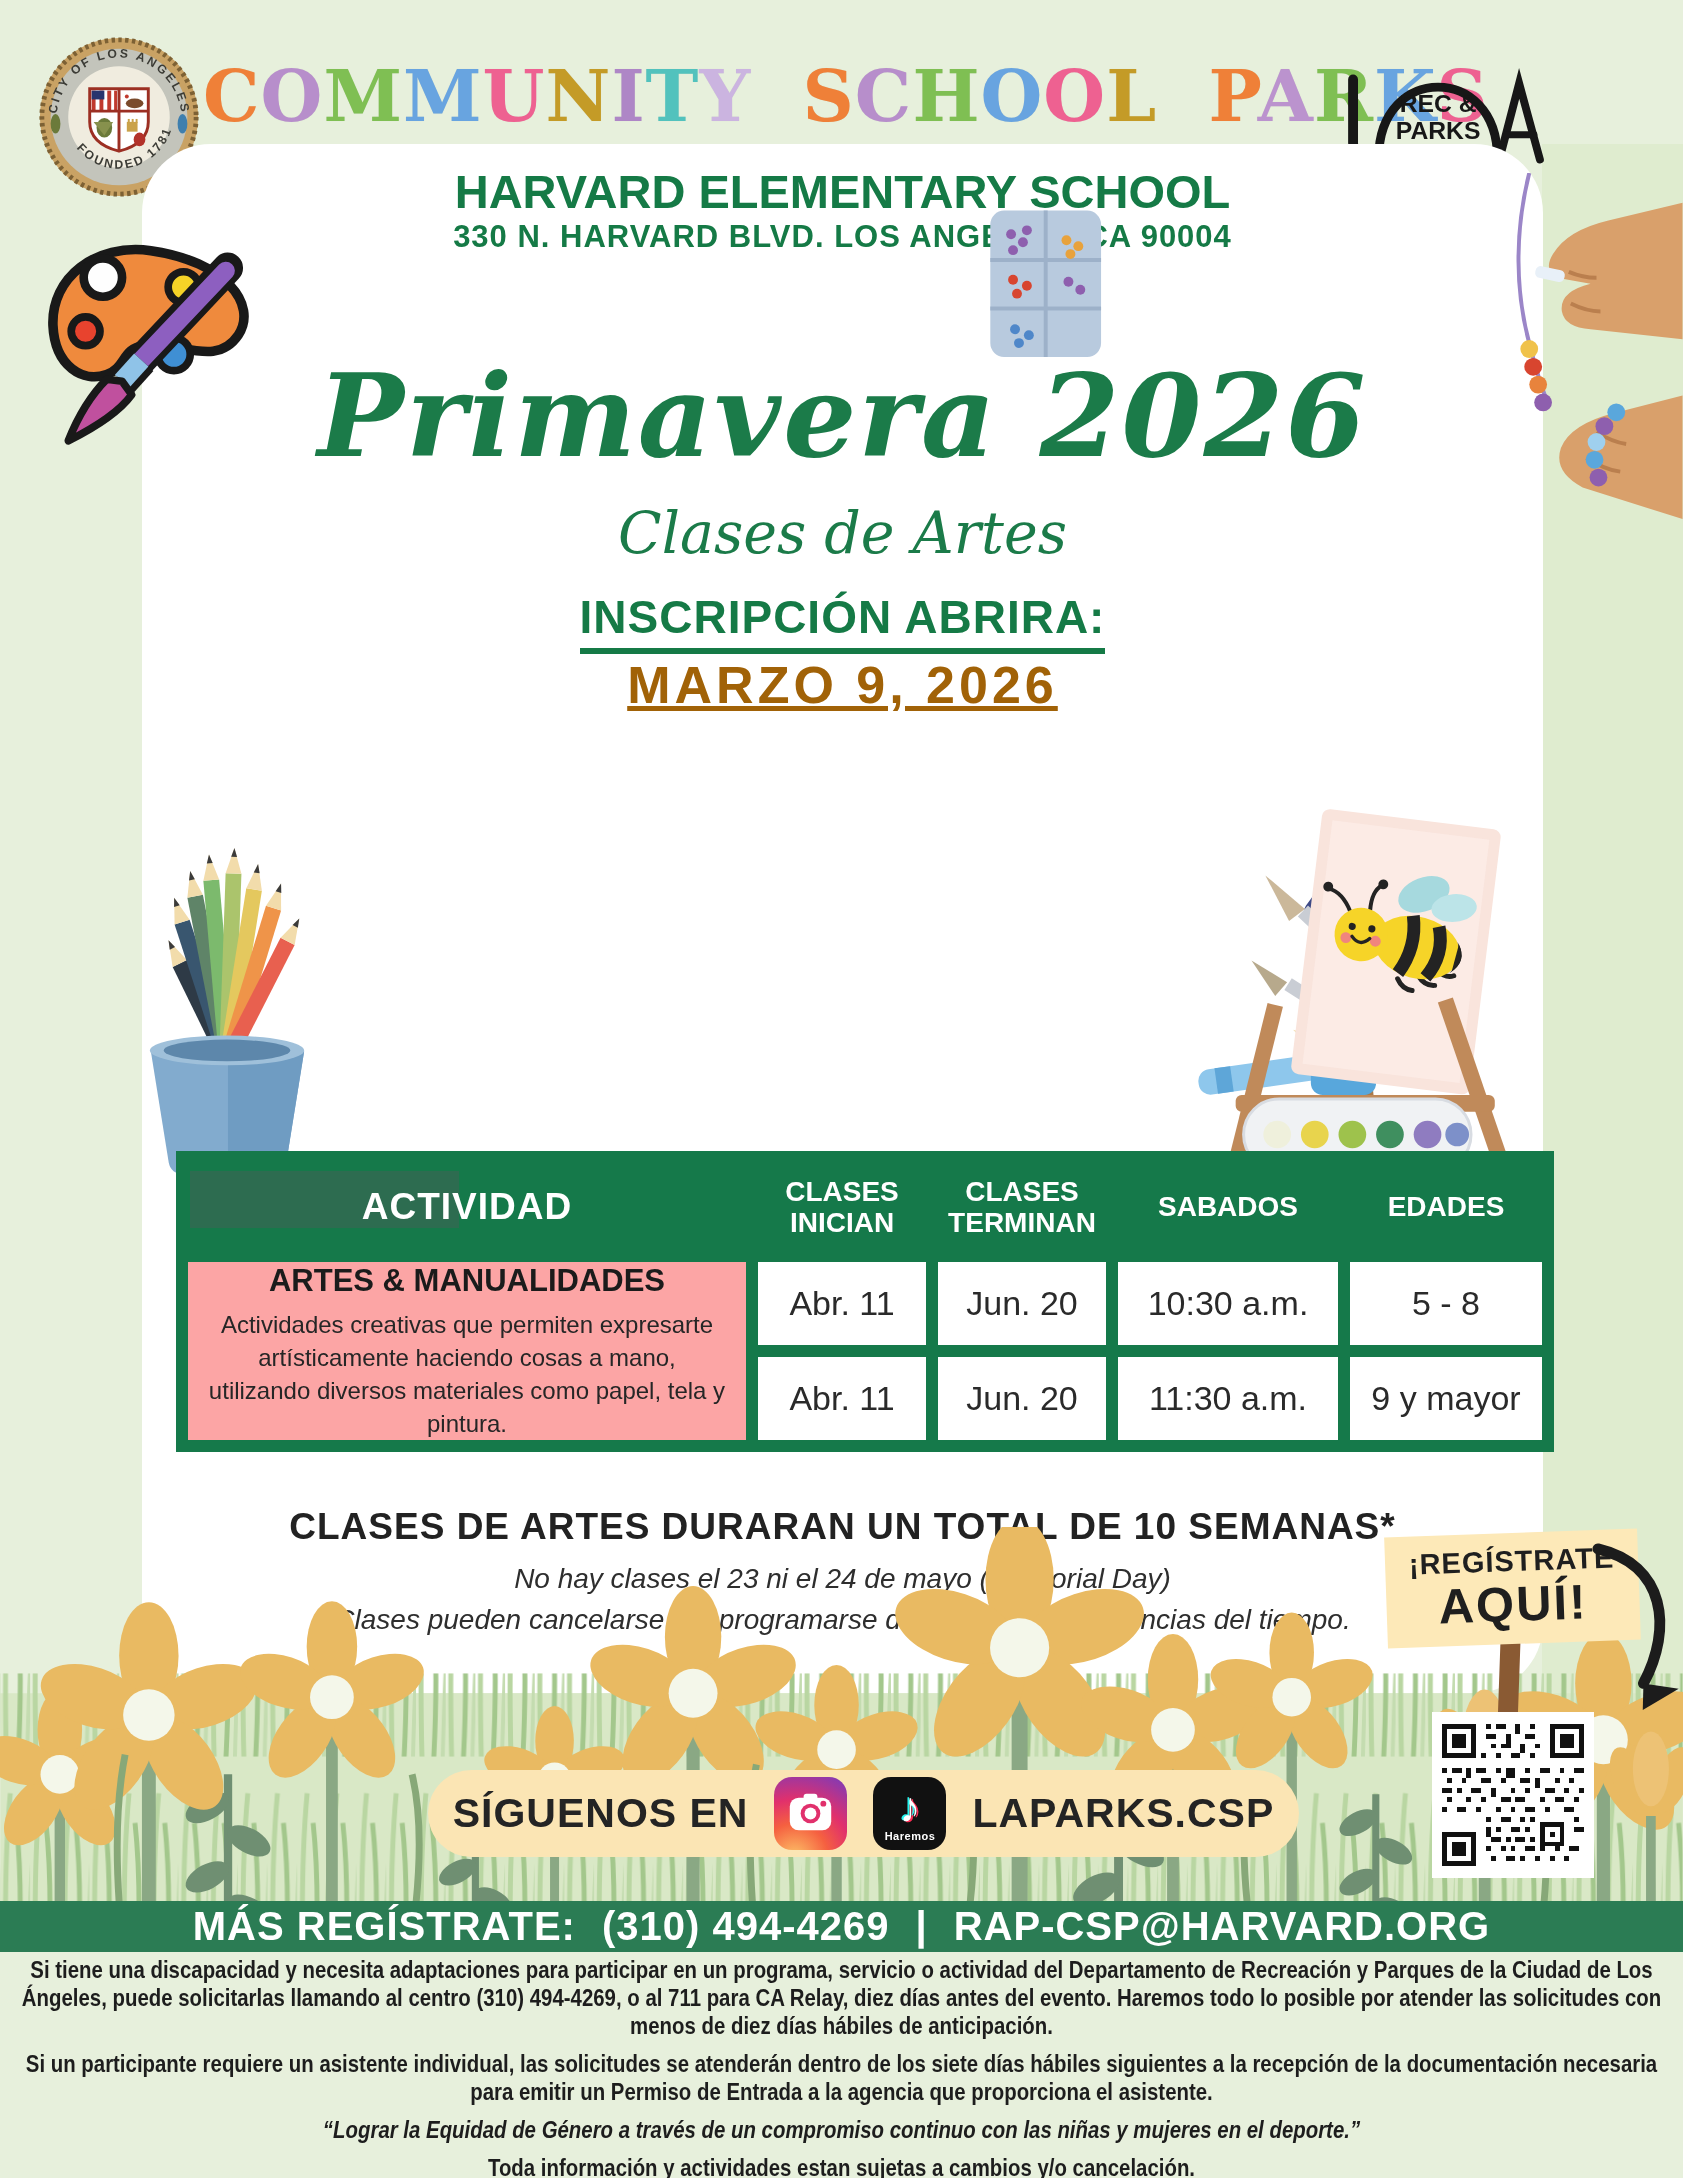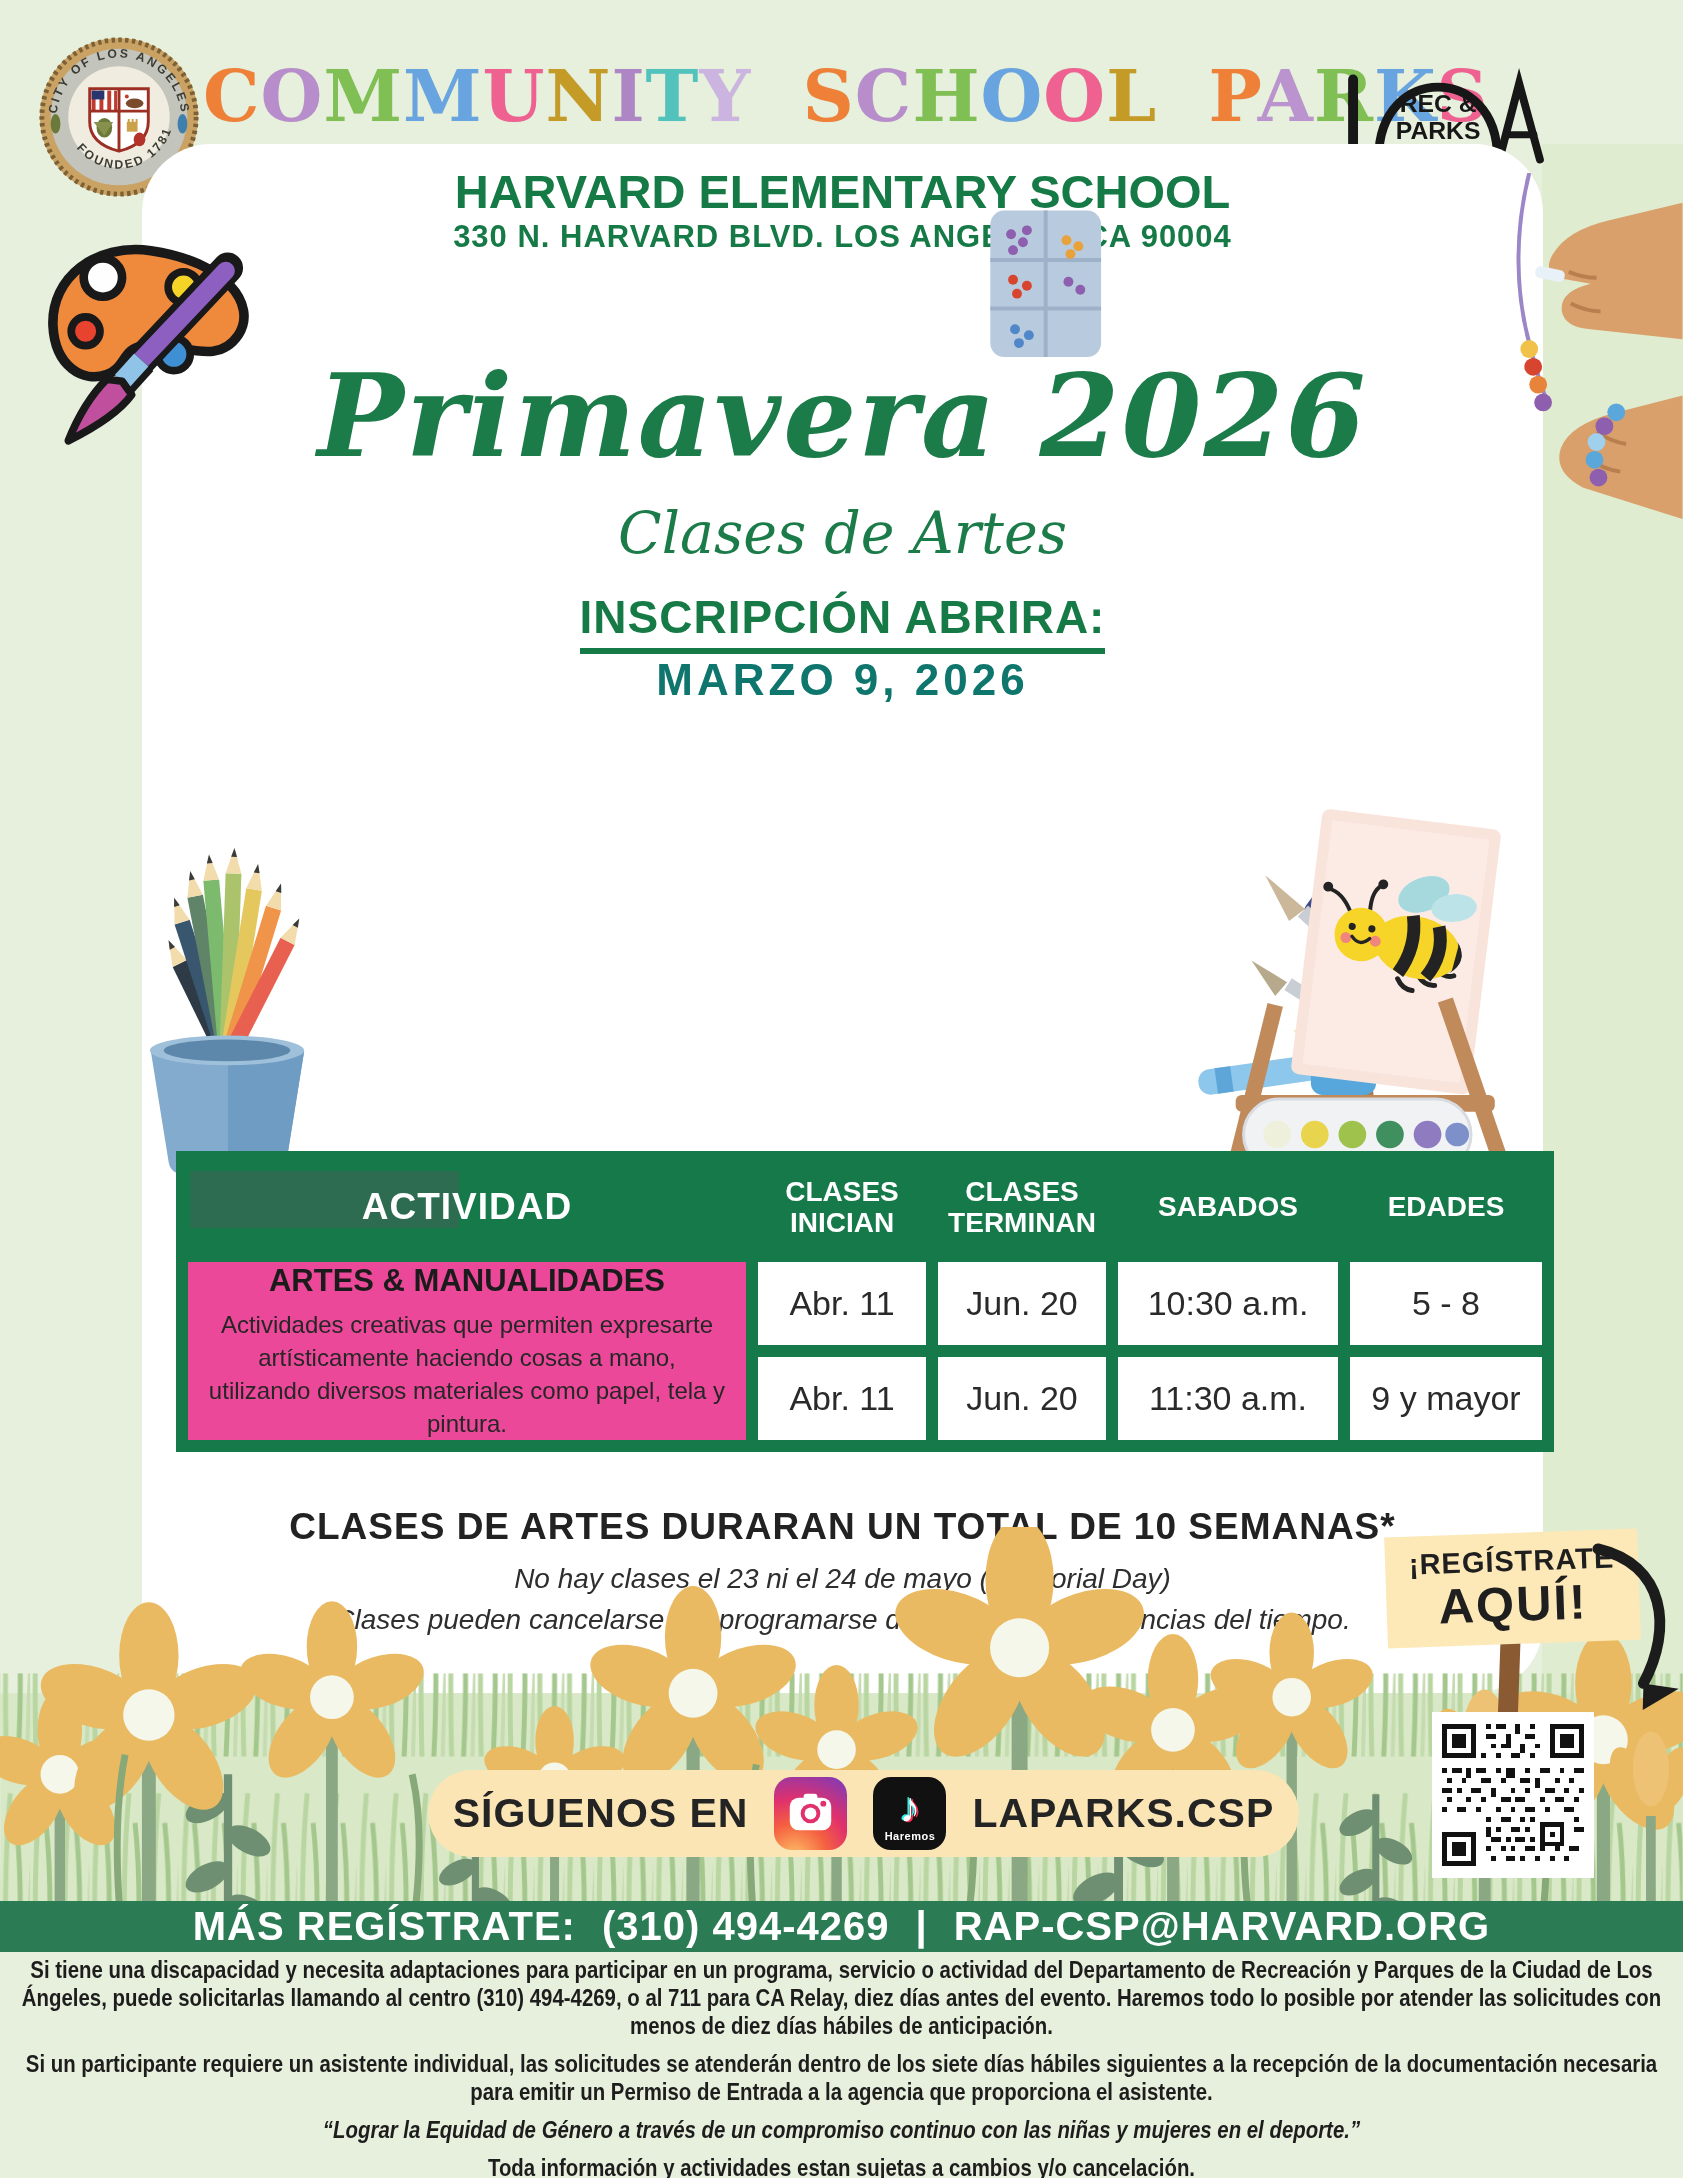--- a/index.html
+++ b/index.html
@@ -24,39 +24,39 @@
   .school-name{top:164px;font-size:47px;font-weight:bold;letter-spacing:0px;}
   .school-addr{top:219px;font-size:31px;font-weight:bold;letter-spacing:1px;}
 
   .primavera{top:348px;font-family:"DejaVu Serif",serif;font-style:italic;font-weight:bold;
       font-size:115px;color:#1b7b49;letter-spacing:2px;}
   .clases{top:500px;font-family:"DejaVu Serif",serif;font-style:italic;font-size:57px;color:#1b7b49;}
 
   .inscripcion-wrap{top:590px;}
   .inscripcion{display:inline-block;font-size:46px;font-weight:bold;color:#157a46;
       border-bottom:6px solid #157a46;padding-bottom:4px;letter-spacing:1px;}
-  .marzo{top:655px;font-size:44px;font-weight:bold;color:#0f766e;letter-spacing:4px;}
+  .marzo{top:655px;font-size:52px;font-weight:bold;color:#a16207;letter-spacing:4px;text-decoration:underline;}
 
   
   .palette{left:28px;top:218px;width:240px;height:240px;}
   .beads{left:975px;top:173px;width:708px;height:356px;}
   .pencils{left:111px;top:828px;width:233px;height:348px;}
   .easel{left:1117px;top:802px;width:447px;height:396px;}
 
   
   .schedule{left:176px;top:1151px;width:1378px;background:#15794a;padding:12px;box-sizing:border-box;
       display:grid;grid-template-columns:558px 168px 168px 220px 192px;grid-template-rows:87px 83px 83px;gap:12px;}
   .hdr-inset{position:absolute;left:14px;top:20px;width:269px;height:57px;background:#2d6c50;}
   .th{position:relative;z-index:1;color:#fff;font-weight:bold;font-size:28px;line-height:31px;
       display:flex;align-items:center;justify-content:center;text-align:center;white-space:pre-line;}
   .th-act{font-size:37px;letter-spacing:1px;}
   .rows{display:contents;}
   .cell{background:#ffffff;display:flex;align-items:center;justify-content:center;
       font-size:34px;color:#2a2a2a;}
-  .act-cell{grid-column:1;grid-row:2 / span 2;background:#ec4899;display:flex;flex-direction:column;
+  .act-cell{grid-column:1;grid-row:2 / span 2;background:#fca5a5;display:flex;flex-direction:column;
       justify-content:center;text-align:center;padding:14px 18px;}
   .act-title{font-size:31px;font-weight:bold;color:#1b1b1b;margin-bottom:9px;letter-spacing:0px;}
   .act-desc{font-size:24px;line-height:33px;color:#262626;}
 
   .duration{left:142px;top:1506px;width:1401px;text-align:center;font-size:37px;font-weight:bold;
       color:#222;letter-spacing:1px;}
   .note{left:142px;width:1401px;text-align:center;font-style:italic;font-size:28px;color:#2e2e2e;}
   .note1{top:1563px;}
   .note2{top:1604px;}
 

